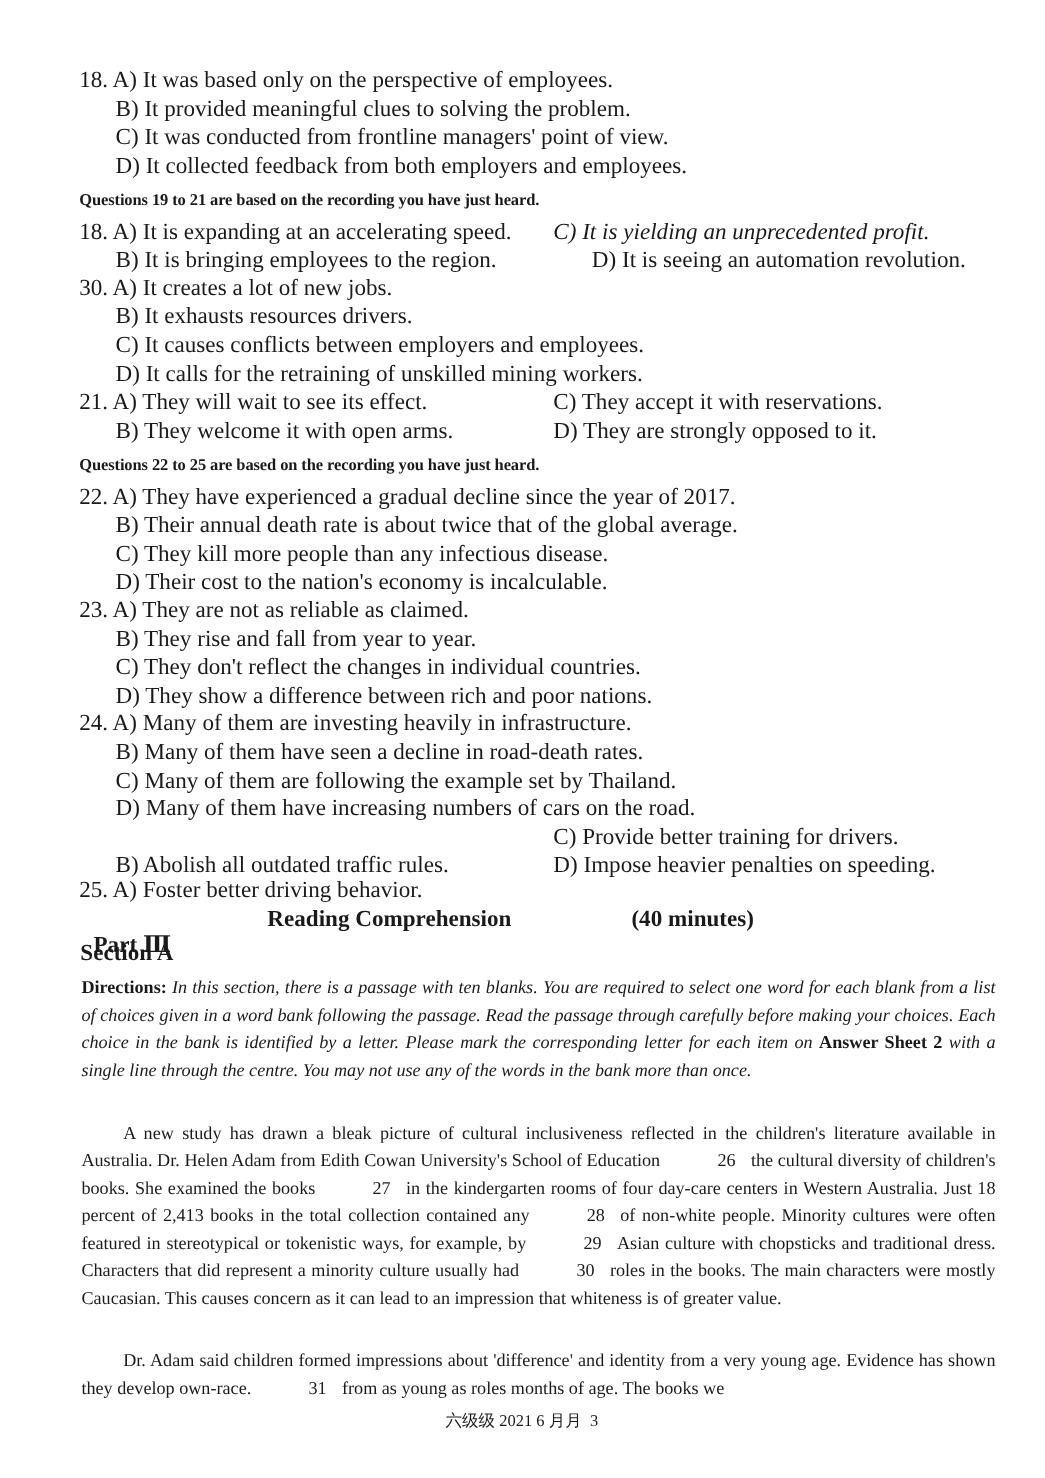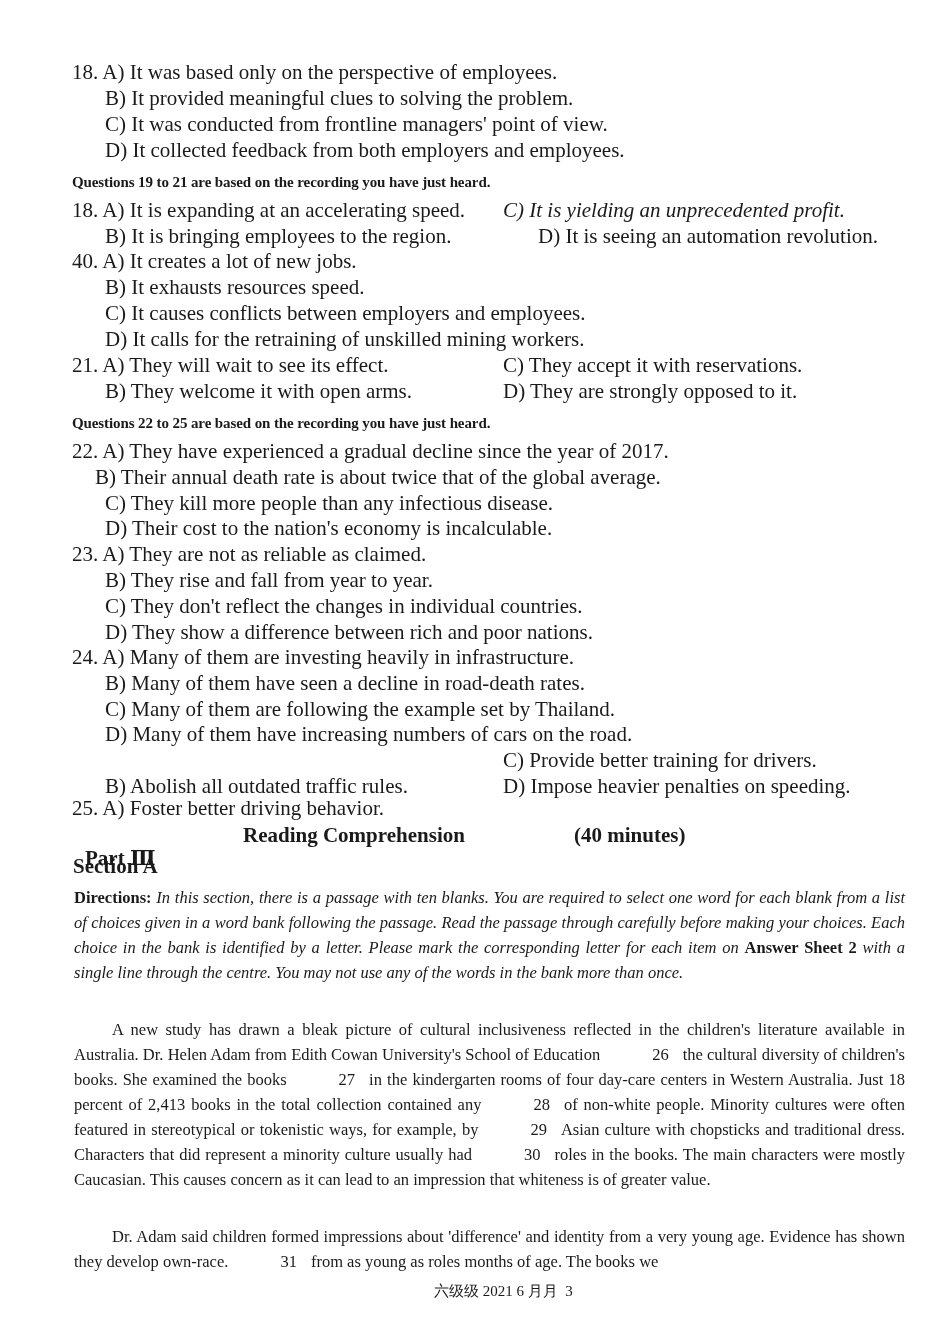--- a/index.html
+++ b/index.html
@@ -13,21 +13,21 @@
     .part { position: absolute; font-weight: bold; font-size: 21px; white-space: nowrap; }
     .para {
       position: absolute; left: 74px; width: 831px;
       font-size: 16.5px; line-height: 25px; text-align: justify;
     }
     .directions { font-style: italic; }
     .directions .dlabel { font-style: normal; font-weight: bold; }
     .directions .bold-inline { font-style: normal; font-weight: bold; }
     .indent { text-indent: 38px; }
     .blank { display: inline-block; padding: 0 14px; }
-    .footer { position: absolute; top: 1282px; left: 405px; font-size: 15px; white-space: nowrap; margin-left: 29px; }
+    .footer { position: absolute; top: 1282px; left: 405px; font-size: 15px; white-space: nowrap; }
   </style>
 </head>
 <body>
 
 <div>
   <div class="line" style="top:62px;left:72px;"><span>18.</span> <span>A) It was based only on the perspective of employees.</span></div>
   <div class="line" style="top:88px;left:105px;">B) It provided meaningful clues to solving the problem.</div>
   <div class="line" style="top:114px;left:105px;">C) It was conducted from frontline managers' point of view.</div>
   <div class="line" style="top:140px;left:105px;">D) It collected feedback from both employers and employees.</div>
 </div>
@@ -35,38 +35,38 @@
 <div class="line bold-head" style="top:172px;left:72px;">Questions 19 to 21 are based on the recording you have just heard.</div>
 
 <div>
   <div class="line" style="top:200px;left:72px;"><span>18.</span> <span>A) It is expanding at an accelerating speed.</span></div>
   <div class="line" style="top:200px;left:503px;font-style:italic;">C) It is yielding an unprecedented profit.</div>
   <div class="line" style="top:226px;left:105px;">B) It is bringing employees to the region.</div>
   <div class="line" style="top:226px;left:503px;margin-left:35px;">D) It is seeing an automation revolution.</div>
 </div>
 
 <div>
-  <div class="line" style="top:251px;left:72px;"><span>40.</span> <span>A) It creates a lot of new jobs.</span></div>
-  <div class="line" style="top:277px;left:105px;">B) It exhausts resources speed.</div>
+  <div class="line" style="top:251px;left:72px;"><span>30.</span> <span>A) It creates a lot of new jobs.</span></div>
+  <div class="line" style="top:277px;left:105px;">B) It exhausts resources drivers.</div>
   <div class="line" style="top:303px;left:105px;">C) It causes conflicts between employers and employees.</div>
   <div class="line" style="top:329px;left:105px;">D) It calls for the retraining of unskilled mining workers.</div>
 </div>
 
 <div>
   <div class="line" style="top:355px;left:72px;"><span>21.</span> <span>A) They will wait to see its effect.</span></div>
   <div class="line" style="top:355px;left:503px;">C) They accept it with reservations.</div>
   <div class="line" style="top:381px;left:105px;">B) They welcome it with open arms.</div>
   <div class="line" style="top:381px;left:503px;">D) They are strongly opposed to it.</div>
 </div>
 
 <div class="line bold-head" style="top:413px;left:72px;">Questions 22 to 25 are based on the recording you have just heard.</div>
 
 <div>
   <div class="line" style="top:441px;left:72px;"><span>22.</span> <span>A) They have experienced a gradual decline since the year of 2017.</span></div>
-  <div class="line" style="top:467px;left:95px;">B) Their annual death rate is about twice that of the global average.</div>
+  <div class="line" style="top:467px;left:105px;">B) Their annual death rate is about twice that of the global average.</div>
   <div class="line" style="top:493px;left:105px;">C) They kill more people than any infectious disease.</div>
   <div class="line" style="top:518px;left:105px;">D) Their cost to the nation's economy is incalculable.</div>
 </div>
 
 <div>
   <div class="line" style="top:544px;left:72px;"><span>23.</span> <span>A) They are not as reliable as claimed.</span></div>
   <div class="line" style="top:570px;left:105px;">B) They rise and fall from year to year.</div>
   <div class="line" style="top:596px;left:105px;">C) They don't reflect the changes in individual countries.</div>
   <div class="line" style="top:622px;left:105px;">D) They show a difference between rich and poor nations.</div>
 </div>

